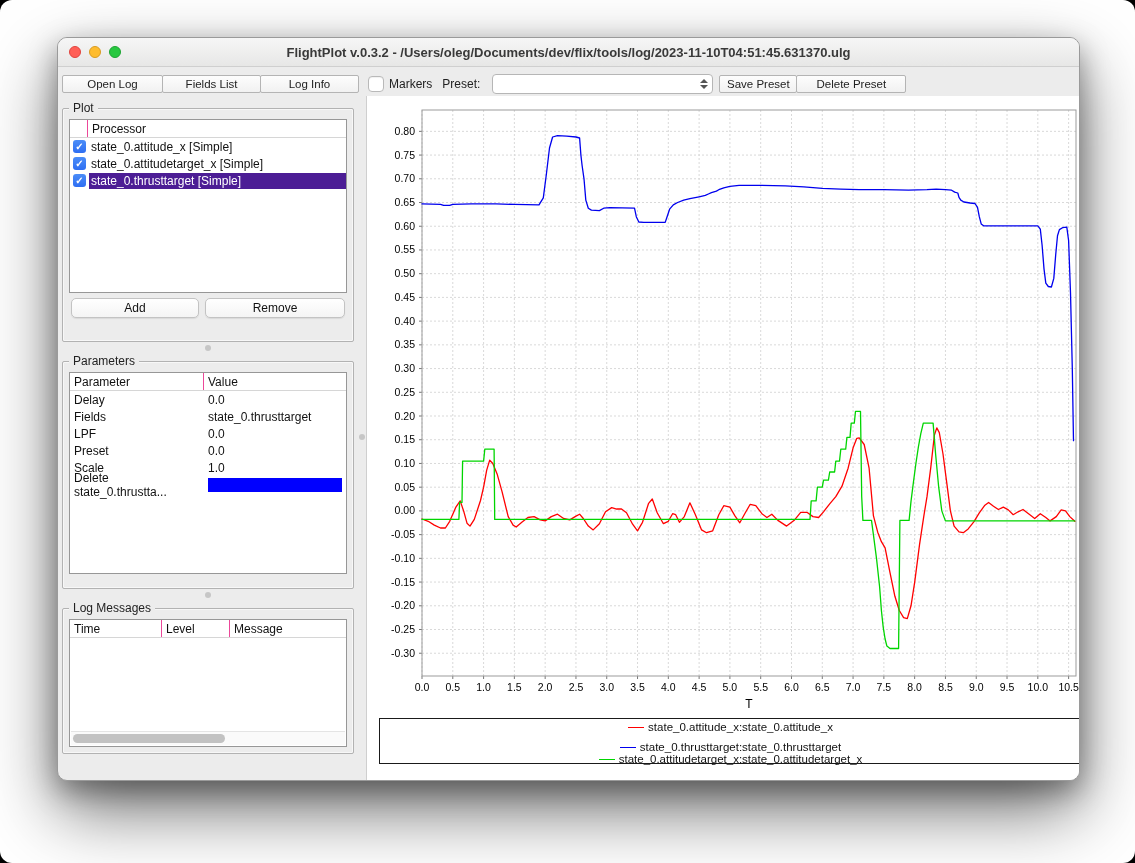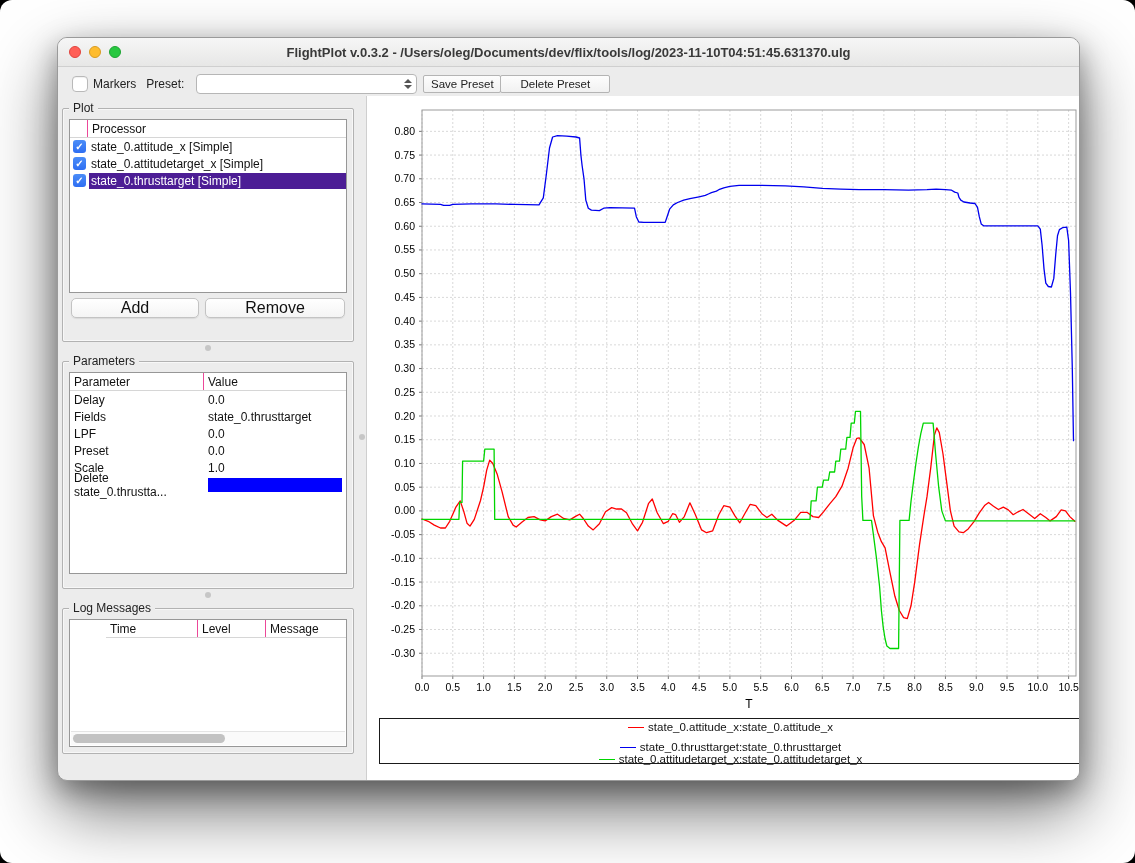--- a/index.html
+++ b/index.html
@@ -57,25 +57,25 @@
   
   .chk{width:13px;height:13px;border-radius:3px;background:linear-gradient(#4b8df8,#2e6ef2);
        color:#fff;font-size:10px;font-weight:bold;display:flex;align-items:center;justify-content:center;
        margin:0 3px;flex:none;}
   .p-label{flex:1;height:16px;display:flex;align-items:center;padding-left:2px;}
   .t-row.sel .p-label{background:#4c1d95;color:#fff;}
   
   .proc-table{height:172px;}
   .btn-row{display:flex;justify-content:space-between;margin-top:5px;padding:0 2px;}
   .push{width:128px;height:20px;background:linear-gradient(#ffffff,#f4f4f4);border:1px solid #c3c3c3;
-        border-radius:5px;font-size:16px;color:#111;display:flex;align-items:center;justify-content:center;
+        border-radius:5px;font-size:12px;color:#111;display:flex;align-items:center;justify-content:center;
         box-shadow:0 1px 1px rgba(0,0,0,.08);}
   .param-table{height:200px;}
   .color-swatch{height:14px;flex:1;margin:1px 2px 1px 0;}
-  .log-table{flex:1;position:relative;padding-left:36px;}
+  .log-table{flex:1;position:relative;}
   .hscroll{position:absolute;left:1px;right:1px;bottom:1px;height:13px;background:#fafafa;border-top:1px solid #e4e4e4;}
   .hthumb{position:absolute;left:2px;top:2px;width:152px;height:9px;border-radius:5px;background:#c2c2c2;}
   
   .chart-panel{flex:1;background:#fff;border-left:1px solid #cfcfcf;position:relative;overflow:hidden;}
   .legend-box{position:absolute;left:12px;top:622px;width:703px;box-sizing:border-box;border:1px solid #1a1a1a;
               background:#fff;padding:2px 8px;font-size:11.5px;color:#111;}
   .legend-row{display:flex;align-items:center;height:20px;gap:20px;flex-direction:column;}
   .legend-item{display:flex;align-items:center;gap:4px;}
   .legend-line{width:16px;height:0;border-top:1.6px solid #000;flex:none;}
 </style>
@@ -88,20 +88,25 @@
     <div class="titlebar">
       <div class="traffic">
         <span class="light red"></span>
         <span class="light yellow"></span>
         <span class="light green"></span>
       </div>
       <span class="title-text">FlightPlot v.0.3.2 - /Users/oleg/Documents/dev/flix/tools/log/2023-11-10T04:51:45.631370.ulg</span>
     </div>
 
     <div class="toolbar">
+      <div class="seg">
+        <button class="tbtn w-open">Open Log</button>
+        <button class="tbtn w-fields">Fields List</button>
+        <button class="tbtn w-info">Log Info</button>
+      </div>
       <span class="checkbox"></span>
       <span>Markers</span>
       <span class="lbl">Preset:</span>
       <div class="combo">
         <span></span>
         <span class="stepper">
             <span class="tri-up"></span>
             <span class="tri-dn"></span>
           </span>
       </div>

